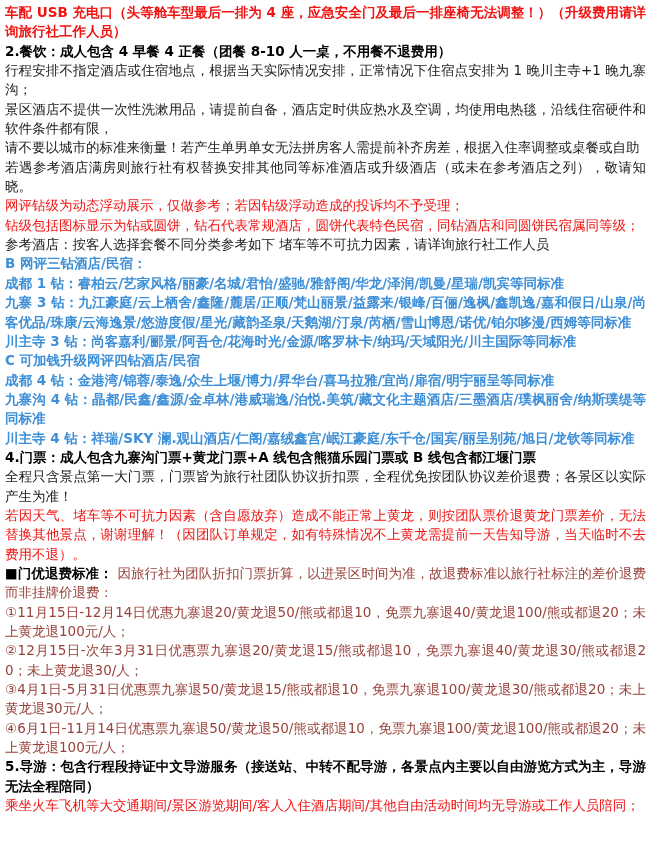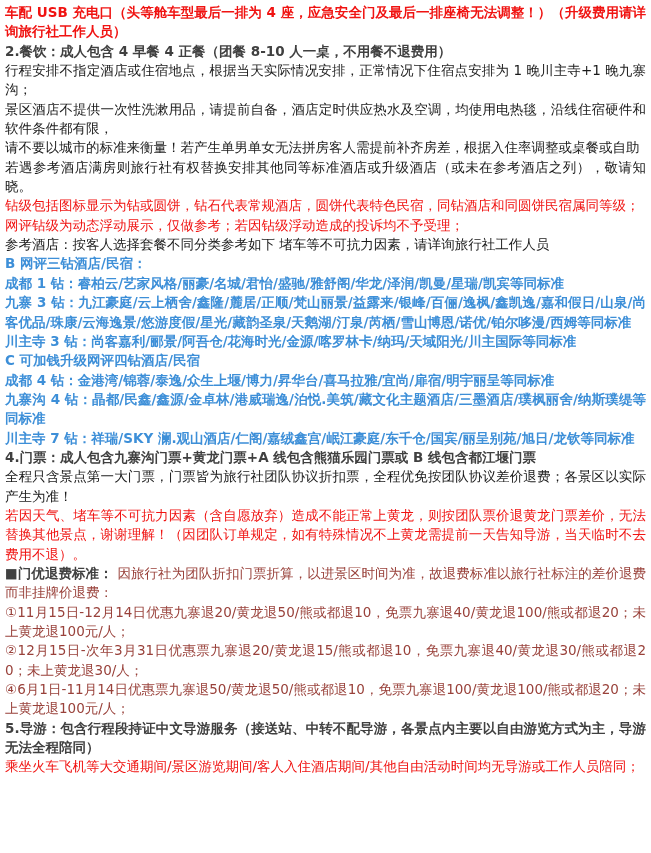--- a/index.html
+++ b/index.html
@@ -22,49 +22,50 @@
     line-height: 19.35px;
     color: var(--black, #1a1a1a);
   }
   .ln {
     margin: 0;
     text-align: justify;
     text-justify: inter-character;
     word-break: break-all;
   }
   .s-n  { color: var(--black, #1a1a1a); font-weight: 400; }
-  .s-b  { color: #404040; font-weight: 700; }
+  .s-b  { color: #000000; font-weight: 700; }
   .s-r  { color: var(--red, #ff0000); font-weight: 400; }
   .s-rb { color: var(--red, #ff0000); font-weight: 700; }
   .s-dr { color: var(--darkred, #953735); font-weight: 400; }
   .s-bl { color: var(--blue, #3d8fd8); font-weight: 700; }
 </style>
 </head>
 <body>
 
 <div class="doc">
     <p class="ln"><span class="s-rb">车配 USB 充电口（头等舱车型最后一排为 4 座，应急安全门及最后一排座椅无法调整！）（升级费用请详询旅行社工作人员）</span></p>
     <p class="ln"><span class="s-b">2.餐饮：成人包含 4 早餐 4 正餐（团餐 8-10 人一桌，不用餐不退费用）</span></p>
     <p class="ln"><span class="s-n">行程安排不指定酒店或住宿地点，根据当天实际情况安排，正常情况下住宿点安排为 1 晚川主寺+1 晚九寨沟；</span></p>
     <p class="ln"><span class="s-n">景区酒店不提供一次性洗漱用品，请提前自备，酒店定时供应热水及空调，均使用电热毯，沿线住宿硬件和软件条件都有限，</span></p>
     <p class="ln"><span class="s-n">请不要以城市的标准来衡量！若产生单男单女无法拼房客人需提前补齐房差，根据入住率调整或桌餐或自助</span></p>
     <p class="ln"><span class="s-n">若遇参考酒店满房则旅行社有权替换安排其他同等标准酒店或升级酒店（或未在参考酒店之列），敬请知晓。</span></p>
+    <p class="ln"><span class="s-r">网评钻级为动态浮动展示，仅做参考；若因钻级浮动造成的投诉均不予受理；</span></p>
     <p class="ln"><span class="s-r">钻级包括图标显示为钻或圆饼，钻石代表常规酒店，圆饼代表特色民宿，同钻酒店和同圆饼民宿属同等级；</span></p>
-    <p class="ln"><span class="s-r">网评钻级为动态浮动展示，仅做参考；若因钻级浮动造成的投诉均不予受理；</span></p>
     <p class="ln"><span class="s-n">参考酒店：按客人选择套餐不同分类参考如下 堵车等不可抗力因素，请详询旅行社工作人员</span></p>
     <p class="ln"><span class="s-bl">B 网评三钻酒店/民宿：</span></p>
     <p class="ln"><span class="s-bl">成都 1 钻：睿柏云/艺家风格/丽豪/名城/君怡/盛驰/雅舒阁/华龙/泽润/凯曼/星瑞/凯宾等同标准</span></p>
     <p class="ln"><span class="s-bl">九寨 3 钻：九江豪庭/云上栖舍/鑫隆/麓居/正顺/梵山丽景/益露来/银峰/百俪/逸枫/鑫凯逸/嘉和假日/山泉/尚客优品/珠康/云海逸景/悠游度假/星光/藏韵圣泉/天鹅湖/汀泉/芮栖/雪山博恩/诺优/铂尔哆漫/西姆等同标准</span></p>
     <p class="ln"><span class="s-bl">川主寺 3 钻：尚客嘉利/郦景/阿吾仓/花海时光/金源/喀罗林卡/纳玛/天域阳光/川主国际等同标准</span></p>
     <p class="ln"><span class="s-bl">C 可加钱升级网评四钻酒店/民宿</span></p>
     <p class="ln"><span class="s-bl">成都 4 钻：金港湾/锦蓉/泰逸/众生上堰/博力/昇华台/喜马拉雅/宜尚/扉宿/明宇丽呈等同标准</span></p>
     <p class="ln"><span class="s-bl">九寨沟 4 钻：晶都/民鑫/鑫源/金卓林/港威瑞逸/泊悦.美筑/藏文化主题酒店/三墨酒店/璞枫丽舍/纳斯璞缇等同标准</span></p>
-    <p class="ln"><span class="s-bl">川主寺 7 钻：祥瑞/SKY 澜.观山酒店/仁阁/嘉绒鑫宫/岷江豪庭/东千仓/国宾/丽呈别苑/旭日/龙钦等同标准</span></p>
+    <p class="ln"><span class="s-bl">川主寺 4 钻：祥瑞/SKY 澜.观山酒店/仁阁/嘉绒鑫宫/岷江豪庭/东千仓/国宾/丽呈别苑/旭日/龙钦等同标准</span></p>
     <p class="ln"><span class="s-b">4.门票：成人包含九寨沟门票+黄龙门票+A 线包含熊猫乐园门票或 B 线包含都江堰门票</span></p>
     <p class="ln"><span class="s-n">全程只含景点第一大门票，门票皆为旅行社团队协议折扣票，全程优免按团队协议差价退费；各景区以实际产生为准！</span></p>
     <p class="ln"><span class="s-r">若因天气、堵车等不可抗力因素（含自愿放弃）造成不能正常上黄龙，则按团队票价退黄龙门票差价，无法替换其他景点，谢谢理解！（因团队订单规定，如有特殊情况不上黄龙需提前一天告知导游，当天临时不去费用不退）。</span></p>
     <p class="ln"><span class="s-b">■门优退费标准： </span><span class="s-dr">因旅行社为团队折扣门票折算，以进景区时间为准，故退费标准以旅行社标注的差价退费而非挂牌价退费：</span></p>
     <p class="ln"><span class="s-dr">①11月15日-12月14日优惠九寨退20/黄龙退50/熊或都退10，免票九寨退40/黄龙退100/熊或都退20；未上黄龙退100元/人；</span></p>
     <p class="ln"><span class="s-dr">②12月15日-次年3月31日优惠票九寨退20/黄龙退15/熊或都退10，免票九寨退40/黄龙退30/熊或都退20；未上黄龙退30/人；</span></p>
+    <p class="ln"><span class="s-dr">③4月1日-5月31日优惠票九寨退50/黄龙退15/熊或都退10，免票九寨退100/黄龙退30/熊或都退20；未上黄龙退30元/人；</span></p>
     <p class="ln"><span class="s-dr">④6月1日-11月14日优惠票九寨退50/黄龙退50/熊或都退10，免票九寨退100/黄龙退100/熊或都退20；未上黄龙退100元/人；</span></p>
     <p class="ln"><span class="s-b">5.导游：包含行程段持证中文导游服务（接送站、中转不配导游，各景点内主要以自由游览方式为主，导游无法全程陪同）</span></p>
     <p class="ln"><span class="s-r">乘坐火车飞机等大交通期间/景区游览期间/客人入住酒店期间/其他自由活动时间均无导游或工作人员陪同；</span></p>
   </div>
 
 </body></html>

